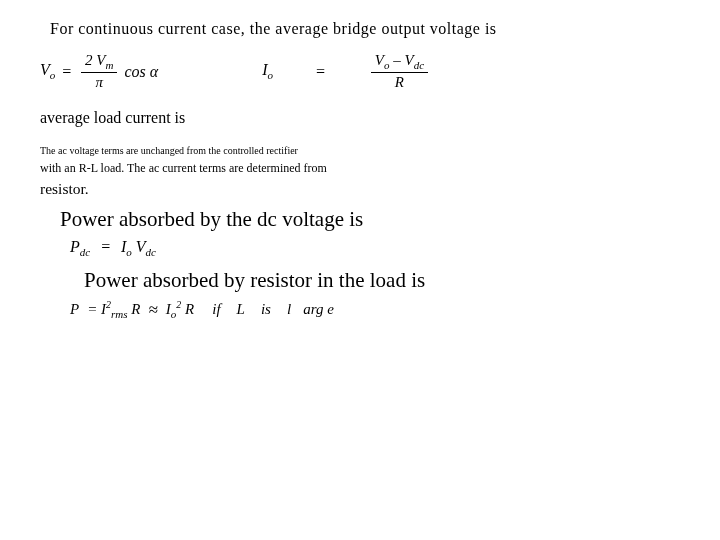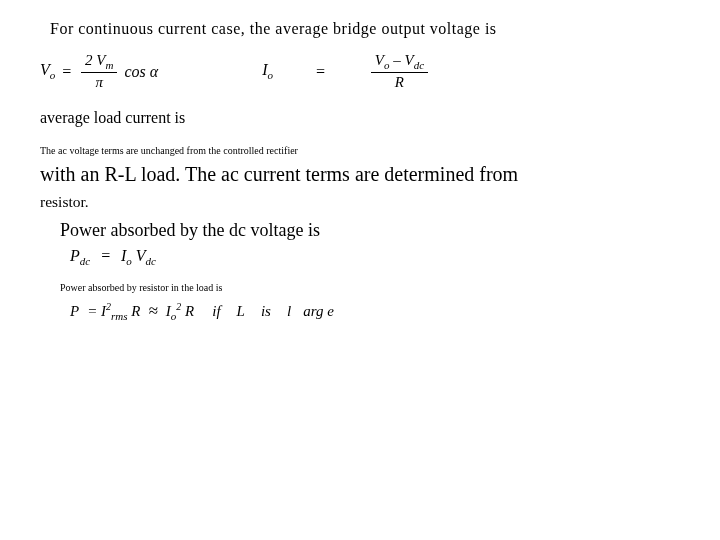--- a/index.html
+++ b/index.html
@@ -163,36 +163,36 @@
       </span>
     </div>
   </div>
 
   <div class="avg-load-line">
     <span style="font-size:16px;">average   load   current   is</span>
   </div>
 
   <div class="para-block" style="margin-bottom:6px;">
     <div style="font-size:10px;">The  ac  voltage  terms  are  unchanged  from  the  controlled  rectifier</div>
-    <div style="font-size:20px;">with  an  R-L  load.   The  ac  current  terms  are  determined  from</div>
+    <div style="font-size:12px;">with  an  R-L  load.   The  ac  current  terms  are  determined  from</div>
     <div style="font-size:15.5px;">resistor.</div>
   </div>
 
   <div class="power-line" style="margin-top:4px; margin-bottom:4px; padding-left:30px;">
-    <span style="font-size:18px;">Power  absorbed  by  the  dc  voltage  is</span>
+    <span style="font-size:21px;">Power  absorbed  by  the  dc  voltage  is</span>
   </div>
 
   <div class="pdc-eq">
     <span style="font-style:italic;">P<sub>dc</sub></span>
     <span style="margin: 0 6px;">=</span>
     <span style="">I<sub>o</sub> V<sub>dc</sub></span>
   </div>
 
   <div class="power-resistor-line" style="padding-left:30px; margin-bottom:4px;">
-    <span style="font-size:10px;">Power   absorbed   by   resistor   in   the   load   is</span>
+    <span style="font-size:21px;margin-left:24px;">Power   absorbed   by   resistor   in   the   load   is</span>
   </div>
 
   <div class="p-eq">
     <span style="font-style:italic;">P</span>
     <span style="font-style:italic;">= I<sup>2</sup><sub>rms</sub> R</span>
     <span class="approx-sym">≈</span>
     <span style="font-style:italic;">I<sub>o</sub><sup>2</sup> R</span>
     <span style="margin-left:10px;">if</span>
     <span style="font-style:italic; margin-left:8px;">L</span>
     <span style="margin-left:8px;">is</span>

